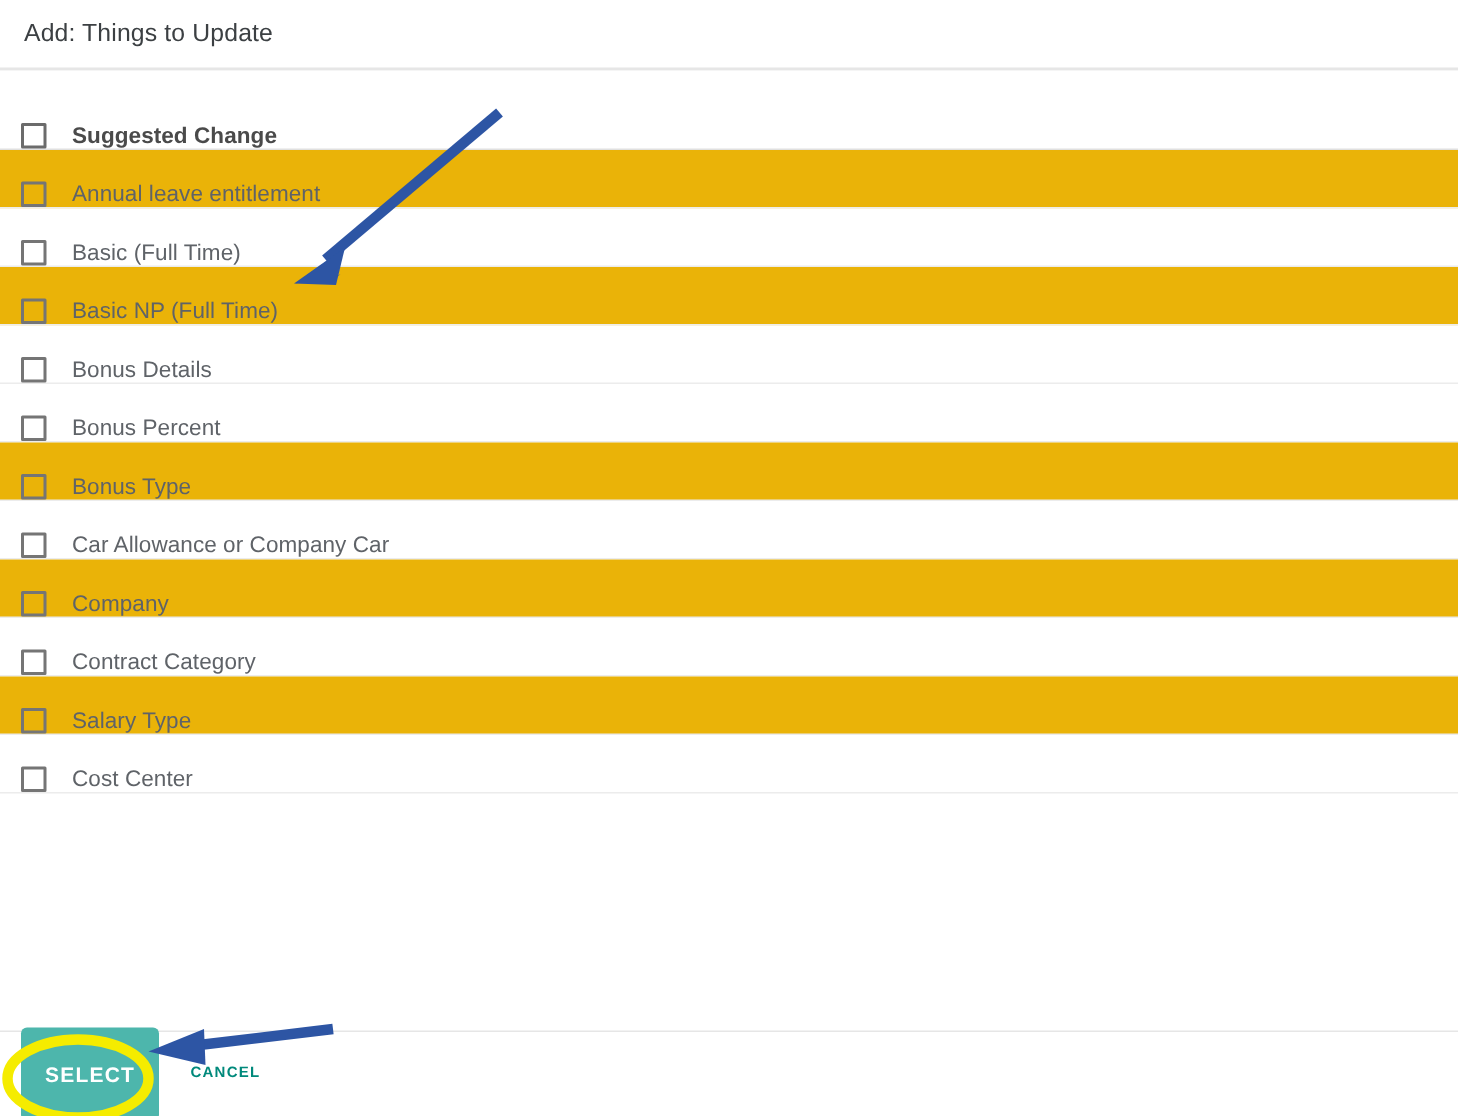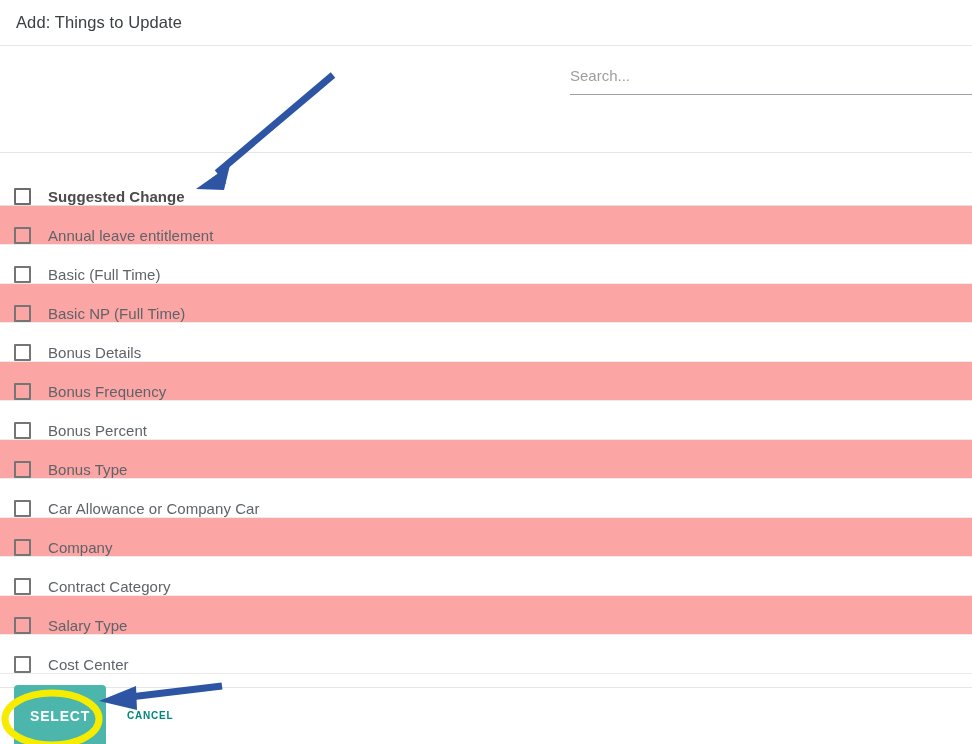--- a/index.html
+++ b/index.html
@@ -92,21 +92,21 @@
   }
   .row.header-row {
     height: 53px;
     background: #ffffff;
     border-bottom: 1px solid #e0e0e0;
   }
   .row.data-row {
     height: 39px;
   }
   .row.data-row.alt {
-    background: #fca5a5;
+    background: #eab308;
   }
 
   .cb {
     width: 17px;
     height: 17px;
     flex: 0 0 17px;
     box-sizing: border-box;
     border: 2px solid #757575;
     border-radius: 1px;
     background: transparent;
@@ -177,25 +177,20 @@
 </style>
 </head>
 <body>
 
 <div id="dialog">
 
   <div class="title-bar">
     <span class="title-text">Add: Things to Update</span>
   </div>
 
-  <div class="search-area">
-    <div class="search-wrap">
-      <input class="search-input" type="text" placeholder="Search..." style="">
-    </div>
-  </div>
 
   <div class="table-region">
 
     <div class="row header-row">
       <span class="cb"></span>
       <span class="cell-label">Suggested Change</span>
     </div>
 
     <div id="row-host">
         <div class="row data-row alt">
@@ -206,24 +201,20 @@
           <span class="cb"></span>
           <span class="cell-label">Basic (Full Time)</span>
         </div>
         <div class="row data-row alt">
           <span class="cb"></span>
           <span class="cell-label">Basic NP (Full Time)</span>
         </div>
         <div class="row data-row">
           <span class="cb"></span>
           <span class="cell-label">Bonus Details</span>
-        </div>
-        <div class="row data-row alt">
-          <span class="cb"></span>
-          <span class="cell-label">Bonus Frequency</span>
         </div>
         <div class="row data-row">
           <span class="cb"></span>
           <span class="cell-label">Bonus Percent</span>
         </div>
         <div class="row data-row alt">
           <span class="cb"></span>
           <span class="cell-label">Bonus Type</span>
         </div>
         <div class="row data-row">

